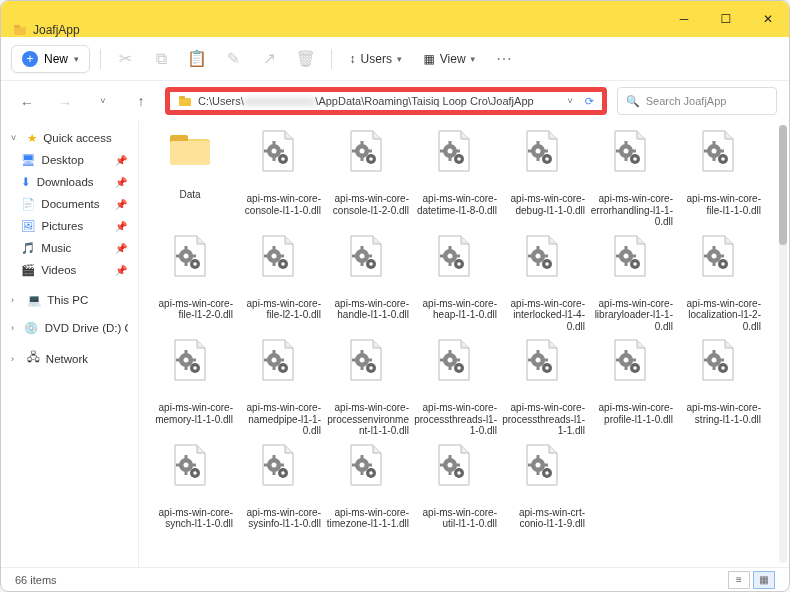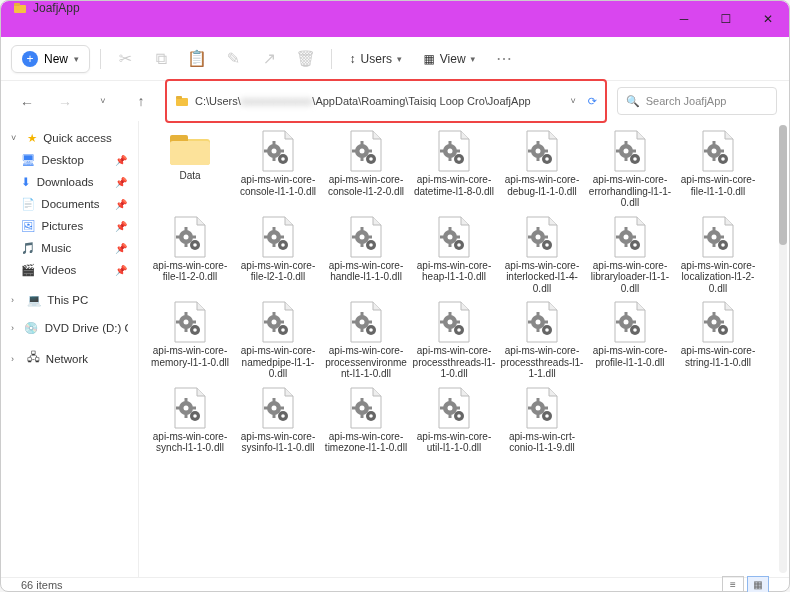--- a/index.html
+++ b/index.html
@@ -1,50 +1,50 @@
 <!DOCTYPE html>
 <html><head>
 <meta charset="utf-8">
 <style>
 * { box-sizing: border-box; margin: 0; padding: 0; font-family: "Segoe UI", sans-serif; }
 body { background: #f5f5f5; width: 790px; height: 592px; overflow: hidden; }
 .window { width: 790px; height: 592px; background: #fff; border: 1px solid #ccc; border-radius: 8px; display: flex; flex-direction: column; }
-.titlebar { height: 36px; display: flex; align-items: flex-start; background: #d946ef; border-radius: 8px 8px 0 0; }
+.titlebar { height: 36px; display: flex; align-items: flex-end; background: #fde047; border-radius: 8px 8px 0 0; }
 .win-title { margin-left: 12px; font-size: 12px; color: #333; display:flex; align-items:center; gap:6px;}
 .win-ctrl { margin-left: auto; display: flex; }
 .win-btn { width: 42px; height: 36px; display: flex; align-items:center; justify-content:center; font-size:12px; color:#222; }
 .toolbar { height: 44px; display: flex; align-items: center; padding: 0 10px; gap: 6px; border-bottom: 1px solid #eee; }
 .new-btn { display:flex; align-items:center; gap:6px; padding:5px 10px; border:1px solid #ddd; border-radius:6px; font-size:12px; box-shadow:0 1px 2px rgba(0,0,0,.05); }
 .new-btn .plus { background:#3b82f6; color:#fff; width:16px; height:16px; border-radius:50%; display:flex;align-items:center;justify-content:center; font-size:12px; line-height:1;}
 .tb-sep { width:1px; height:20px; background:#ddd; margin:0 4px; }
 .tb-icon { width:30px; height:30px; display:flex; align-items:center; justify-content:center; color:#888; border-radius:4px; }
 .tb-icon.disabled { color:#ccc; }
 .tb-txtbtn { display:flex; align-items:center; gap:5px; padding:4px 8px; font-size:12px; color:#333; }
 .chev { font-size:9px; color:#666; }
 .addrbar { height: 40px; display:flex; align-items:center; padding:0 12px; gap:10px; }
 .nav-arrow { width:28px; height:28px; display:flex;align-items:center;justify-content:center; color:#666; font-size:14px; }
 .nav-arrow.dis { color:#ccc; }
-.addr-field { flex:1; height:44px; border:2px solid #ef4444; border-radius:4px; display:flex; align-items:center; padding:0 8px; font-size:11px; color:#444; gap:6px; overflow:hidden; white-space:nowrap; }
+.addr-field { flex:1; height:28px; border:5px solid #ef4444; border-radius:4px; display:flex; align-items:center; padding:0 8px; font-size:11px; color:#444; gap:6px; overflow:hidden; white-space:nowrap; }
 .addr-field .folder-ic { width:14px;height:14px; }
 .addr-blur { filter: blur(3px); color:#999; }
 .search-field { width:160px; height:28px; border:1px solid #ddd; border-radius:4px; display:flex; align-items:center; padding:0 8px; font-size:11px; color:#888; gap:6px; }
 .body-row { flex:1; display:flex; overflow:hidden; }
 .sidebar { width:138px; border-right:1px solid #eee; padding:6px 4px; font-size:11.5px; overflow:hidden; }
 .side-item { display:flex; align-items:center; gap:6px; padding:4px 6px; border-radius:4px; color:#333; }
 .side-item .pin { margin-left:auto; color:#888; font-size:10px; }
 .side-item.header { font-weight:400; }
 .side-sub { padding-left:16px; }
 .tree-caret { width:10px; display:inline-block; color:#666; font-size:9px; }
 .content { flex:1; position:relative; overflow:hidden; }
 .grid { padding:8px 4px 8px 8px; display:grid; grid-template-columns: repeat(7, 86px); gap-row:4px; column-gap:2px; row-gap:6px; align-content:start; }
 .file { width:86px; display:flex; flex-direction:column; align-items:center; text-align:center; font-size:10px; color:#333; line-height:1.15; word-break:break-word; }
-.file .label { margin-top:1px; min-height:34px; }
+.file .label { margin-top:20px; min-height:34px;text-align:right; }
 .scroll-track { position:absolute; right:2px; top:4px; bottom:4px; width:8px; background:#f1f1f1; border-radius:4px; }
 .scroll-thumb { position:absolute; left:0; right:0; top:0; height:120px; background:#bdbdbd; border-radius:4px; }
-.statusbar { height:14px; border-top:1px solid #eee; display:flex; align-items:center; padding:0 20px; font-size:11px; color:#555; }
+.statusbar { height:24px; border-top:1px solid #eee; display:flex; align-items:center; padding:0 14px; font-size:11px; color:#555; }
 .statusbar .spacer { flex:1; }
 .statusbar .vb { width:22px; height:18px; border:1px solid #ccc; margin-left:3px; display:flex;align-items:center;justify-content:center; font-size:10px; color:#666; }
 svg { display:block; }
 </style>
 </head>
 <body>
 
 <div class="window">
 
   <div class="titlebar">
@@ -560,21 +560,21 @@
               <circle cx="17" cy="22" r="2.5" fill="#fff"></circle>
               <g fill="#888">
                 <rect x="15.5" y="12" width="3" height="4"></rect>
                 <rect x="15.5" y="28" width="3" height="4"></rect>
                 <rect x="7" y="20.5" width="4" height="3"></rect>
                 <rect x="23" y="20.5" width="4" height="3"></rect>
               </g>
               <circle cx="26" cy="30" r="5" fill="#666"></circle>
               <circle cx="26" cy="30" r="1.8" fill="#fff"></circle>
             </svg>
-            <div class="label">api-ms-win-core-timezone-l1-1-0.dll</div>
+            <div class="label">api-ms-win-core-timezone-l1-1-1.dll</div>
           </div>
           <div class="file">
             <svg width="42" height="44">
               <path d="M6 2h22l8 8v32H6z" fill="#fff" stroke="#bbb"></path>
               <path d="M28 2v8h8" fill="#eee" stroke="#bbb"></path>
               <circle cx="17" cy="22" r="7" fill="#888"></circle>
               <circle cx="17" cy="22" r="2.5" fill="#fff"></circle>
               <g fill="#888">
                 <rect x="15.5" y="12" width="3" height="4"></rect>
                 <rect x="15.5" y="28" width="3" height="4"></rect>

